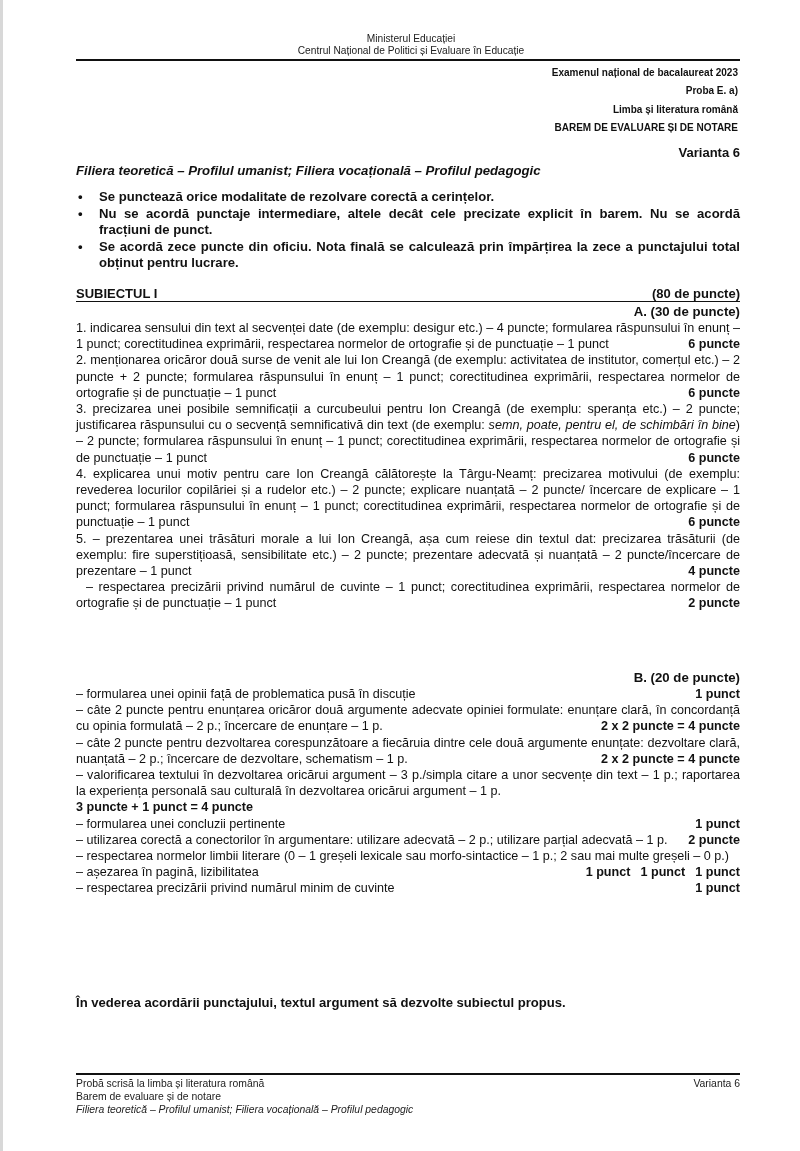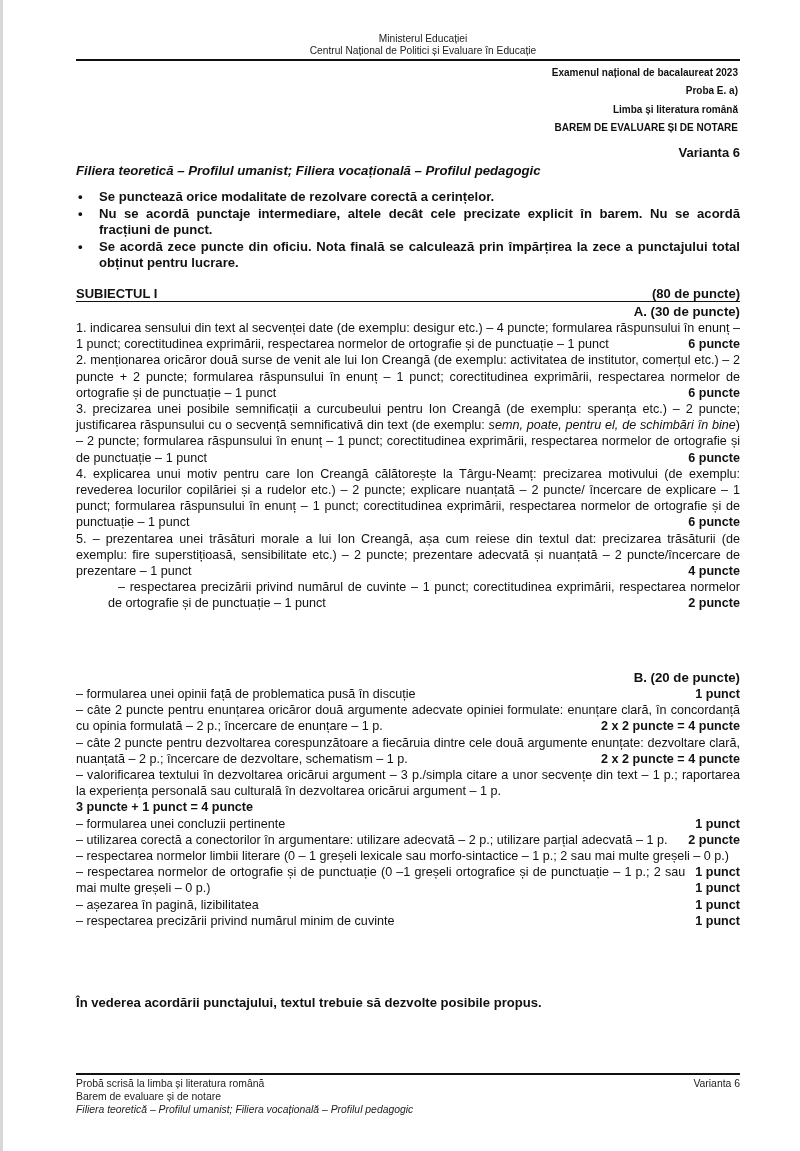--- a/index.html
+++ b/index.html
@@ -1,20 +1,20 @@
 <!DOCTYPE html>
 <html><head>
 <meta charset="utf-8">
 <style>
   html, body { margin: 0; padding: 0; background: #ffffff; }
   body { width: 800px; height: 1151px; position: relative; overflow: hidden;
          font-family: "Liberation Sans", sans-serif; color: #111; }
   .left-edge { position: absolute; left: 0; top: 0; width: 3px; height: 1151px; background: #d8d8d8; }
   .page { position: absolute; left: 76px; top: 0; width: 662px; }
-  .ministry { position: absolute; top: 33px; left: 16px; width: 662px; text-align: center;
+  .ministry { position: absolute; top: 33px; left: 4px; width: 662px; text-align: center;
               font-size: 10.2px; line-height: 12px; color: #222; }
   .hr-top { position: absolute; top: 59px; left: 0; width: 664px; height: 2px; background: #111; }
   .titles { position: absolute; top: 64px; left: 0; width: 662px; text-align: right;
             font-weight: bold; font-size: 10px; line-height: 18.3px; }
   .variant-top { position: absolute; top: 145px; right: -2px; font-weight: bold; font-size: 13px; }
   .filiera { position: absolute; top: 163px; left: 0; font-weight: bold; font-style: italic; font-size: 13.2px; }
   .bullets { position: absolute; top: 189px; left: 0; width: 664px; margin: 0; padding: 0; list-style: none;
              font-weight: bold; font-size: 13.1px; line-height: 16.6px; }
   .bullets li { position: relative; padding-left: 23px; text-align: justify; margin-bottom: 0; }
   .bullets li .dot { position: absolute; left: 2px; top: 0; }
@@ -81,21 +81,21 @@
     </div>
     <div class="item">
       <span>3. precizarea unei posibile semnificații a curcubeului pentru Ion Creangă (de exemplu: speranța etc.) – 2 puncte; justificarea răspunsului cu o secvență semnificativă din text (de exemplu: </span><em>semn, poate, pentru el, de schimbări în bine</em><span>) – 2 puncte; formularea răspunsului în enunț – 1 punct; corectitudinea exprimării, respectarea normelor de ortografie și de punctuație – 1 punct</span><span class="pts">6 puncte</span>
     </div>
     <div class="item">
       <span>4. explicarea unui motiv pentru care Ion Creangă călătorește la Târgu-Neamț: precizarea motivului (de exemplu: revederea locurilor copilăriei și a rudelor etc.) – 2 puncte; explicare nuanțată – 2 puncte/ încercare de explicare – 1 punct; formularea răspunsului în enunț – 1 punct; corectitudinea exprimării, respectarea normelor de ortografie și de punctuație – 1 punct</span><span class="pts">6 puncte</span>
     </div>
     <div class="item">
       <span>5. – prezentarea unei trăsături morale a lui Ion Creangă, așa cum reiese din textul dat: precizarea trăsăturii (de exemplu: fire superstițioasă, sensibilitate etc.) – 2 puncte; prezentare adecvată și nuanțată – 2 puncte/încercare de prezentare – 1 punct</span><span class="pts">4 puncte</span>
     </div>
-    <div class="item" style="text-indent: 10px; margin-left: 32px;">
+    <div class="item" style="text-indent: 10px;">
       <span>– respectarea precizării privind numărul de cuvinte – 1 punct; corectitudinea exprimării, respectarea normelor de ortografie și de punctuație – 1 punct</span><span class="pts">2 puncte</span>
     </div>
   </div>
 
   <div class="content" style="top: 670px;">
     <div class="sec-title">B. (20 de puncte)</div>
 
     <div class="row">
       <span>– formularea unei opinii față de problematica pusă în discuție</span>
         <span class="pts">1 punct</span>
@@ -114,33 +114,33 @@
       <span>– formularea unei concluzii pertinente</span>
         <span class="pts">1 punct</span>
     </div>
     <div class="item">
       <span>– utilizarea corectă a conectorilor în argumentare: utilizare adecvată – 2 p.; utilizare parțial adecvată – 1 p.</span><span class="pts">2 puncte</span>
     </div>
     <div class="item">
       <span>– respectarea normelor limbii literare (0 – 1 greșeli lexicale sau morfo-sintactice – 1 p.; 2 sau mai multe greșeli – 0 p.)</span><span class="pts">1 punct</span>
     </div>
     <div class="item">
-      <span>– respectarea normelor de ortografie și de punctuație (0 –1 greșeli ortografice și de punctuație – 1 p.; 2 sau mai multe greșeli – 0 p.)</span><span class="pts">1 punct</span>
+      <span class="pts">1 punct</span>
     </div>
     <div class="row">
       <span>– așezarea în pagină, lizibilitatea</span>
         <span class="pts">1 punct</span>
     </div>
     <div class="row">
       <span>– respectarea precizării privind numărul minim de cuvinte</span>
         <span class="pts">1 punct</span>
     </div>
   </div>
 
-  <div class="note">În vederea acordării punctajului, textul trebuie să dezvolte posibile propus.</div>
+  <div class="note">În vederea acordării punctajului, textul argument să dezvolte subiectul propus.</div>
 
   <div class="hr-bottom"></div>
   <div class="footer">
     <div class="frow">
       <span>Probă scrisă la limba și literatura română</span>
       <span>Varianta 6</span>
     </div>
     <div>Barem de evaluare și de notare</div>
     <div class="it">Filiera teoretică – Profilul umanist; Filiera vocațională – Profilul pedagogic</div>
     <div class="pg">Pagina 1 din 2</div>

